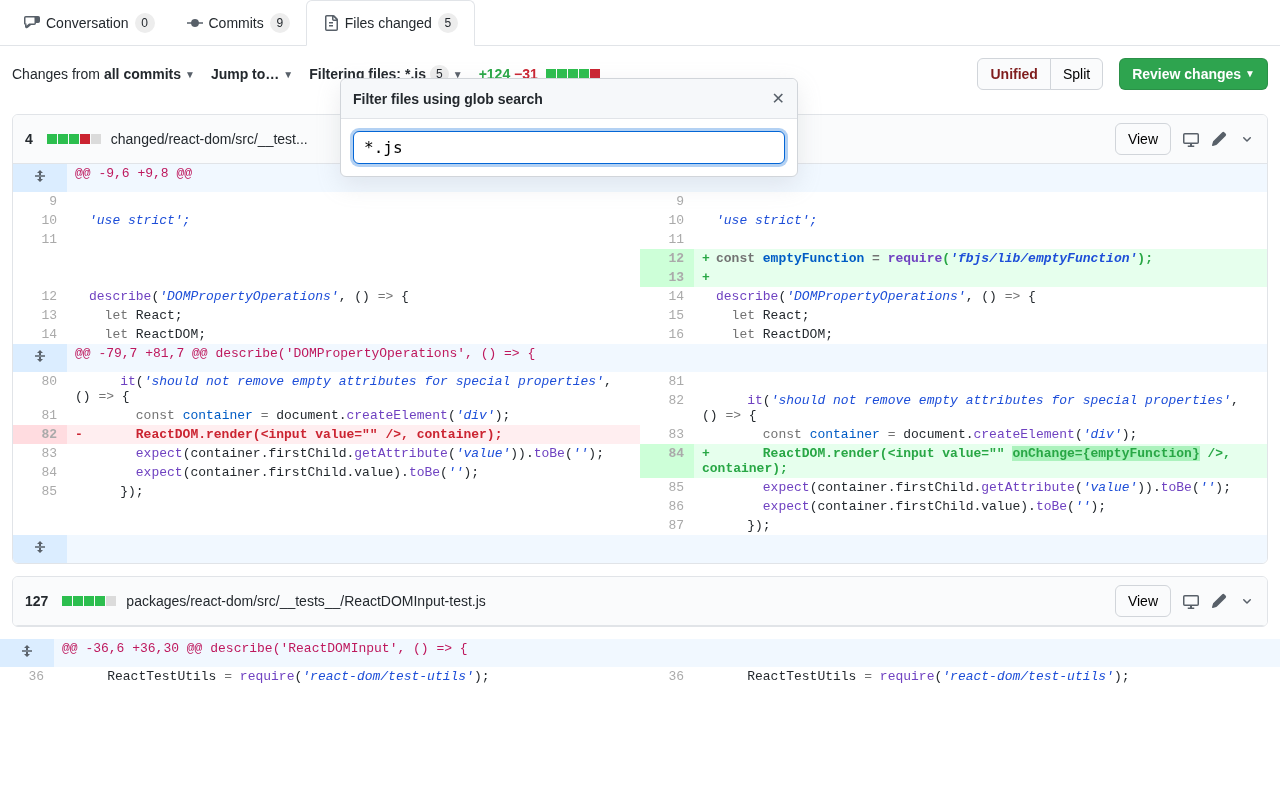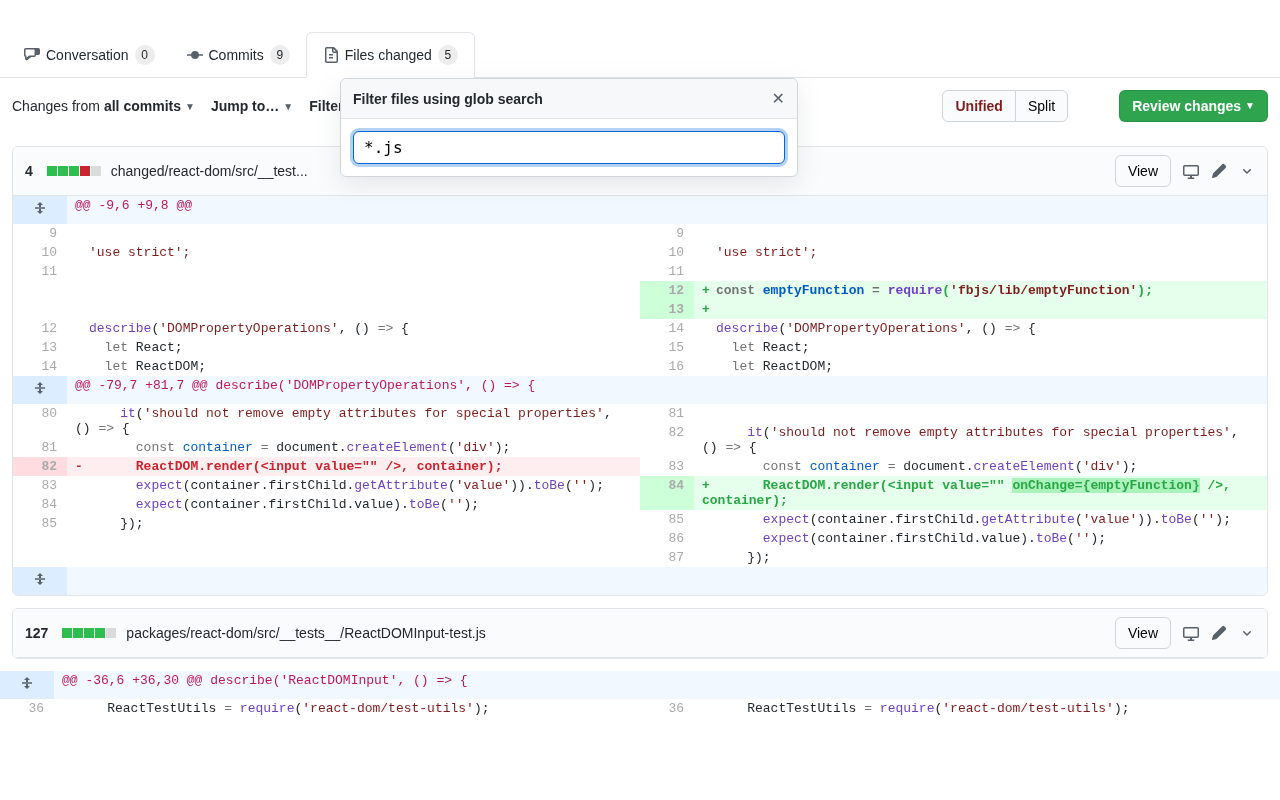--- a/index.html
+++ b/index.html
@@ -1,17 +1,17 @@
 <!DOCTYPE html>
 <html><head>
 <meta charset="utf-8">
 <style>
 * { box-sizing: border-box; margin: 0; padding: 0; }
 body { font-family: -apple-system, BlinkMacSystemFont, "Segoe UI", Helvetica, Arial, sans-serif; font-size: 14px; color: #24292e; background: #fff; }
-.tabs { display: flex; align-items: flex-end; border-bottom: 1px solid #e1e4e8; padding: 0 8px; margin-top: 32px; }
+.tabs { display: flex; align-items: flex-end; border-bottom: 1px solid #e1e4e8; padding: 0 8px; }
 .tab { display: flex; align-items: center; gap: 6px; padding: 12px 16px; cursor: pointer; color: #24292e; }
 .tab.active { border: 1px solid #e1e4e8; border-bottom: 1px solid #fff; border-radius: 6px 6px 0 0; margin-bottom: -1px; background: #fff; }
 .counter { background: #ededed; color: #24292e; border-radius: 10px; padding: 0 6px; font-size: 12px; min-width: 20px; height: 20px; display: inline-flex; align-items: center; justify-content: center; font-weight: 500; }
 .icon { display: inline-flex; width: 16px; height: 16px; }
 .icon svg { width: 100%; height: 100%; fill: #586069; }
 .toolbar { display: flex; align-items: center; padding: 12px 12px; gap: 16px; position: relative; }
 .tb-link { cursor: pointer; display: inline-flex; align-items: center; gap: 4px; }
 .tb-link .label { color: #24292e; }
 .tb-link .strong { font-weight: 600; }
 .tb-link .caret { font-size: 10px; color: #586069; }
@@ -22,21 +22,21 @@
 .sq { width:10px; height:10px; }
 .sq.g { background:#2cbe4e; }
 .sq.r { background:#cb2431; }
 .sq.n { background:#dbdbdb; }
 .spacer { flex: 1; }
 .btn { border: 1px solid #d1d5da; background: #fafbfc; border-radius: 6px; padding: 5px 12px; font-size: 14px; font-weight: 500; cursor: pointer; line-height: 20px; }
 .btn-group { display: inline-flex; }
 .btn-group .btn:first-child { border-radius: 6px 0 0 6px; }
 .btn-group .btn:last-child { border-radius: 0 6px 6px 0; margin-left: -1px; }
 .btn.sel { color: #7f1d1d; font-weight:600; }
-.btn-primary { background: #2ea44f; color: #fff; border-color: rgba(27,31,35,0.15); font-weight:600; display:inline-flex; align-items:center; gap:4px;margin-left:35px; }
+.btn-primary { background: #2ea44f; color: #fff; border-color: rgba(27,31,35,0.15); font-weight:600; display:inline-flex; align-items:center; gap:4px; }
 .btn-primary .caret { color:#fff; font-size:10px; }
 .popover { position: absolute; top: 78px; left: 340px; width: 458px; background: #fff; border: 1px solid #d1d5da; border-radius: 6px; box-shadow: 0 8px 24px rgba(149,157,165,.2); z-index: 10; }
 .popover-hd { display:flex; align-items:center; padding: 10px 12px; background:#f6f8fa; border-bottom:1px solid #e1e4e8; border-radius:6px 6px 0 0; }
 .popover-hd .title { font-weight:600; flex:1; }
 .popover-close { color:#586069; cursor:pointer; font-size:16px; }
 .popover-body { padding: 12px; }
 .glob-input { width:100%; padding:6px 10px; font-size:16px; border:1px solid #0366d6; border-radius:6px; box-shadow: 0 0 0 3px rgba(3,102,214,.3); outline:none; font-family: SFMono-Regular, Consolas, monospace; }
 .file { margin: 12px; border:1px solid #e1e4e8; border-radius:6px; overflow:hidden; }
 .file-hd { display:flex; align-items:center; padding:8px 12px; background:#fafbfc; border-bottom:1px solid #e1e4e8; gap:10px; }
 .file-hd .changes { font-weight:600; }
@@ -54,21 +54,21 @@
 .side { display:flex; }
 .side > .pane { flex:1; min-width:0; }
 .pane .row.add .gcol { background:#cdffd8; }
 .pane .row.add .ccol { background:#e6ffed; }
 .pane .row.del .gcol { background:#ffdce0; }
 .pane .row.del .ccol { background:#ffeef0; }
 .hl-add { background:#acf2bd; }
 .sign { display:inline-block; width:14px; }
 .k-red { color:#737373; }
 .k-blue { color:#005cc5; }
-.k-str { color:#7f1d1d; }
+.k-str { color:#1d4ed8;font-style:italic; }
 .k-purp { color:#6f42c1; }
 </style>
 </head>
 <body>
 
 <div class="tabs">
   <div class="tab">
     <span class="icon">
         <svg viewBox="0 0 16 16">
           <path d="M1.5 2.75a.25.25 0 01.25-.25h8.5a.25.25 0 01.25.25v5.5a.25.25 0 01-.25.25H5.07l-2.03 1.75A.25.25 0 012.5 10V8.5H1.75a.25.25 0 01-.25-.25v-5.5zM1.75 1A1.75 1.75 0 000 2.75v5.5C0 9.22.784 10 1.75 10H1v1.543a1.75 1.75 0 002.894 1.32L7.06 10h3.19A1.75 1.75 0 0012 8.25V8h2.25A1.75 1.75 0 0016 6.25v-3.5A1.75 1.75 0 0014.25 1h-12.5z"></path>

